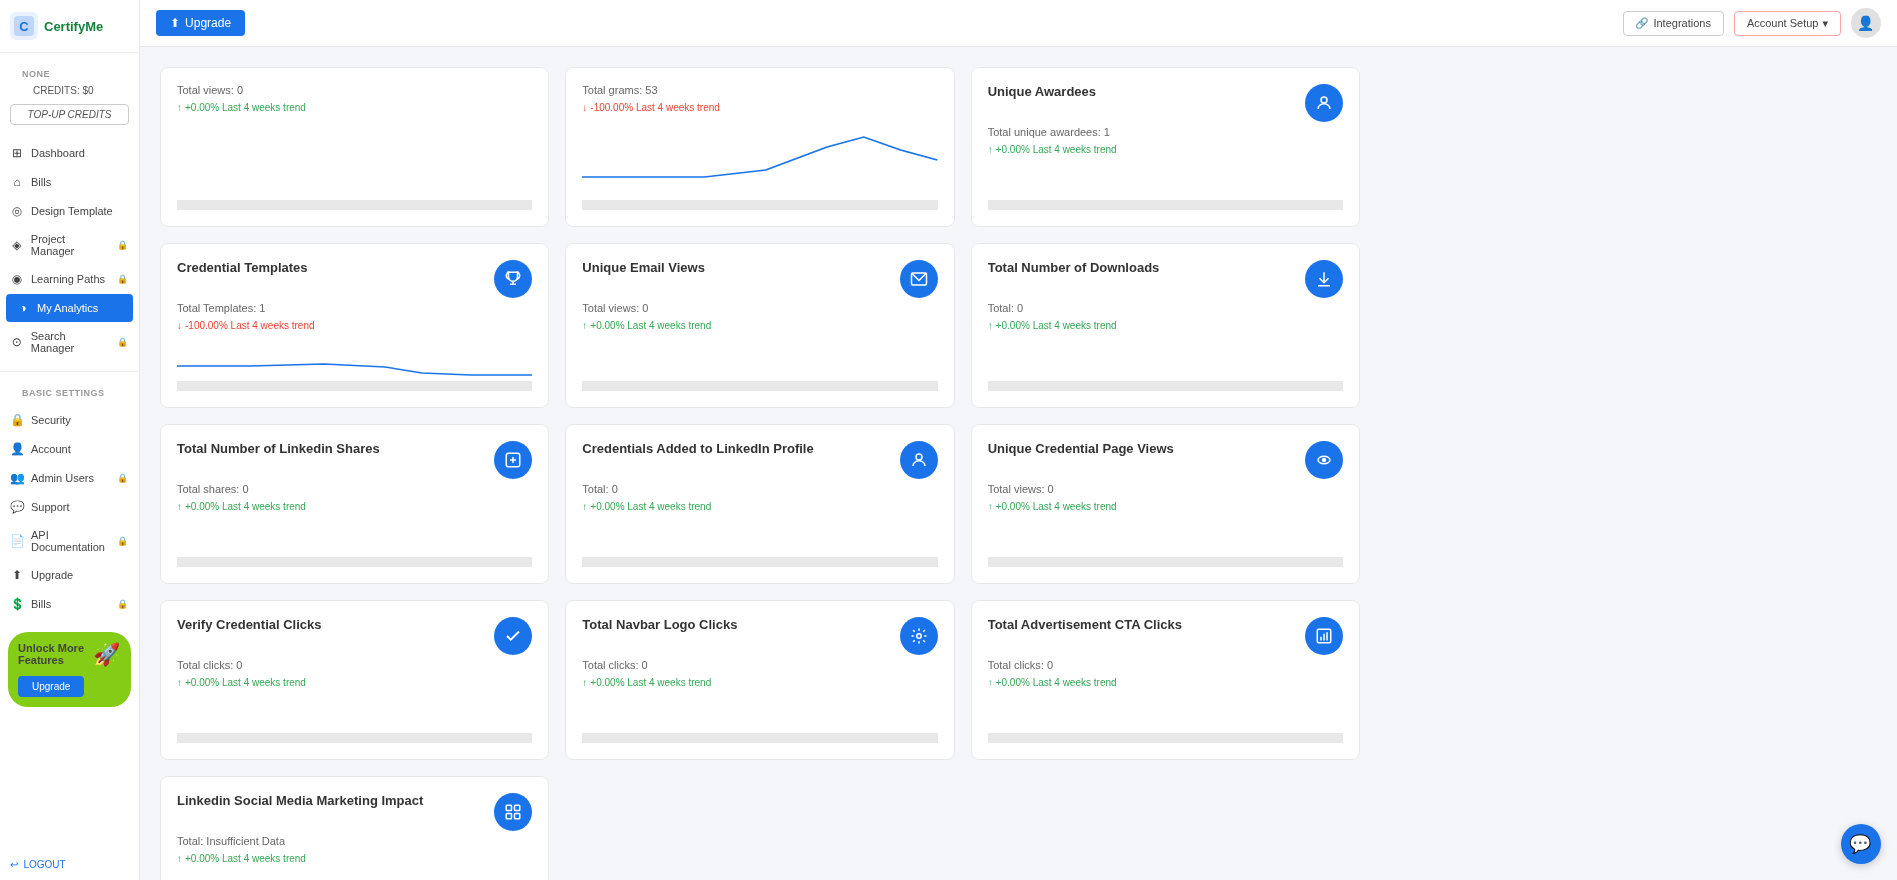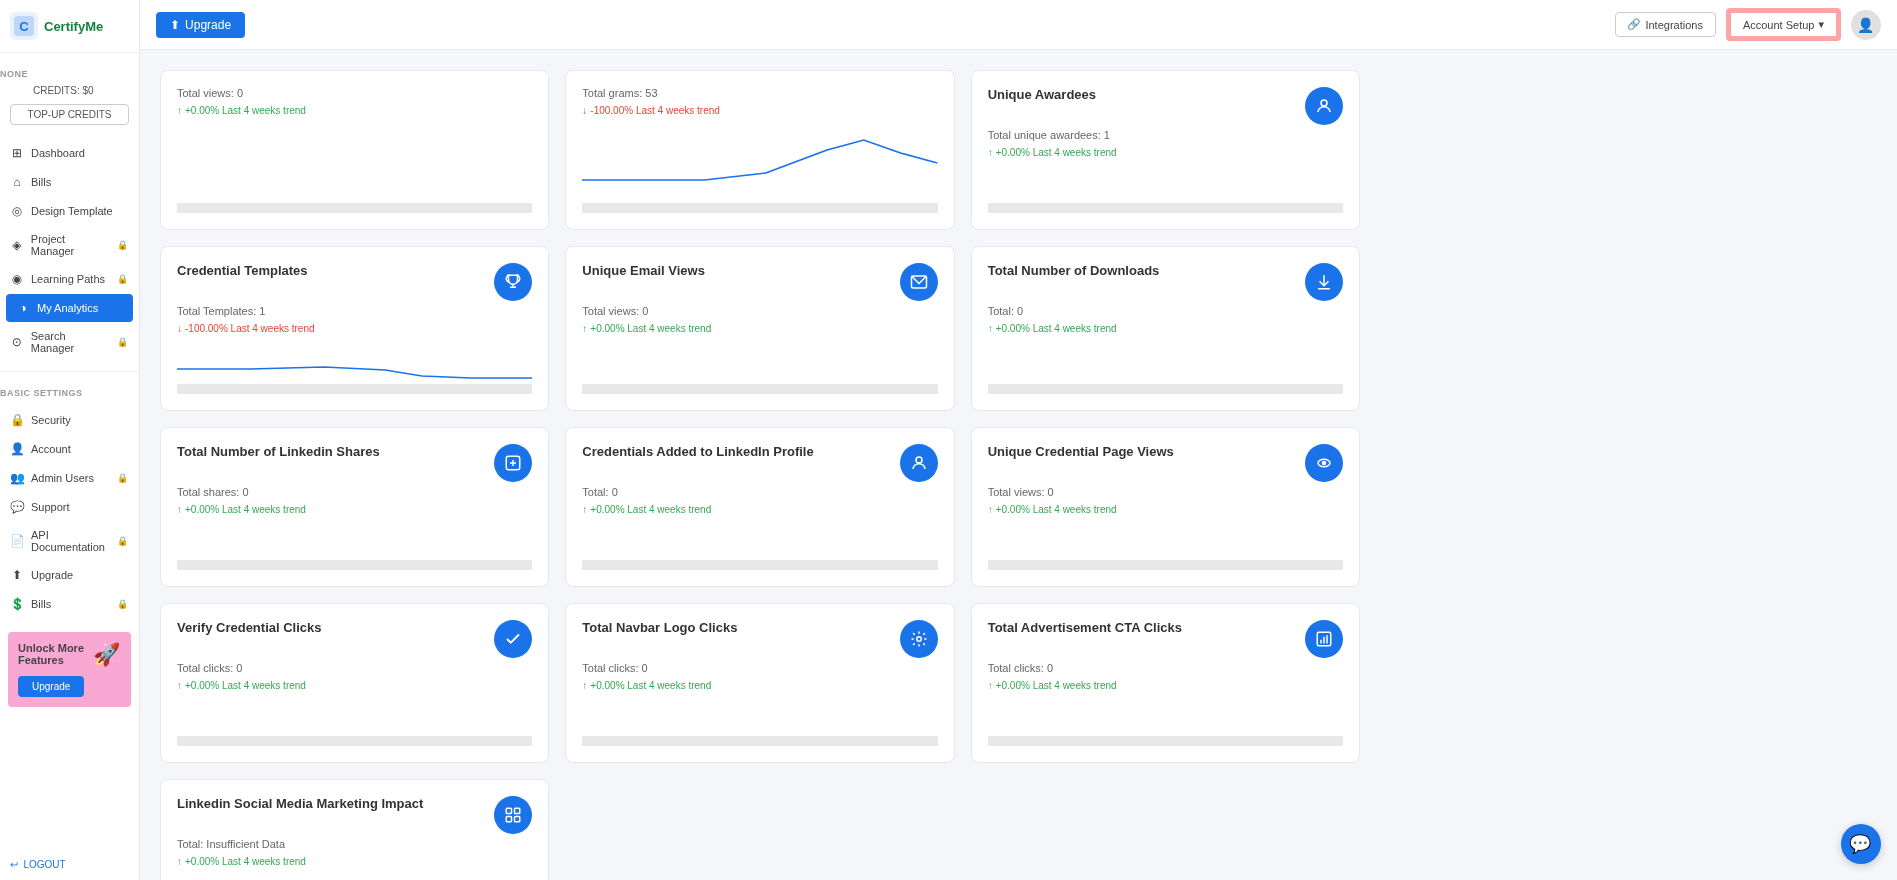--- a/index.html
+++ b/index.html
@@ -26,41 +26,42 @@
       border-bottom: 1px solid #f0f0f0;
     }
     .logo-icon {
       width: 28px;
       height: 28px;
     }
     .sidebar-section-label {
       font-size: 9px;
       color: #999;
       font-weight: 600;
-      padding: 10px 0 4px;
+      padding: 10px 22px 4px;
       letter-spacing: 0.5px;
       text-transform: uppercase;
     }
     .credits-row {
       padding: 2px 10px 4px;
       font-size: 10px;
       color: #555;
       margin-left: 23px;
     }
     .topup-btn {
       margin: 4px 10px;
       padding: 4px 8px;
       border: 1px solid #ccc;
       border-radius: 4px;
       background: #fff;
       font-size: 10px;
       color: #555;
       cursor: pointer;
       width: calc(100% - 20px);
       text-align: center;
+      font-style: italic;
     }
     .sidebar-nav {
       display: flex;
       flex-direction: column;
       gap: 1px;
       padding: 4px 0;
     }
     .sidebar-item {
       display: flex;
       align-items: center;
@@ -88,22 +89,22 @@
       color: #aaa;
       margin-left: auto;
     }
     .sidebar-divider {
       height: 1px;
       background: #f0f0f0;
       margin: 6px 0;
     }
     .unlock-card {
       margin: 10px 8px;
-      background: #f9a8d4;
-      border-radius: 4px;
+      background: #84cc16;
+      border-radius: 20px;
       padding: 10px;
       text-align: center;
       font-size: 10px;
       color: #444;
     }
     .unlock-title { font-weight: 700; font-size: 11px; margin-bottom: 4px; text-align: left; }
     .unlock-btn {
       background: #1a73e8;
       color: #fff;
       border: none;
@@ -159,21 +160,21 @@
       padding: 5px 12px;
       font-size: 11px;
       cursor: pointer;
       display: flex;
       align-items: center;
       gap: 4px;
       color: #444;
     }
     .account-btn {
       background: #fff;
-      border: 5px solid #fca5a5;
+      border: 1px solid #fca5a5;
       border-radius: 4px;
       padding: 5px 12px;
       font-size: 11px;
       cursor: pointer;
       display: flex;
       align-items: center;
       gap: 4px;
       color: #444;
     }
     .user-avatar {

